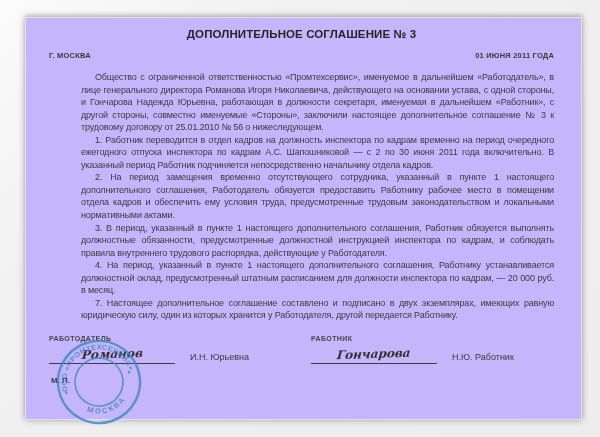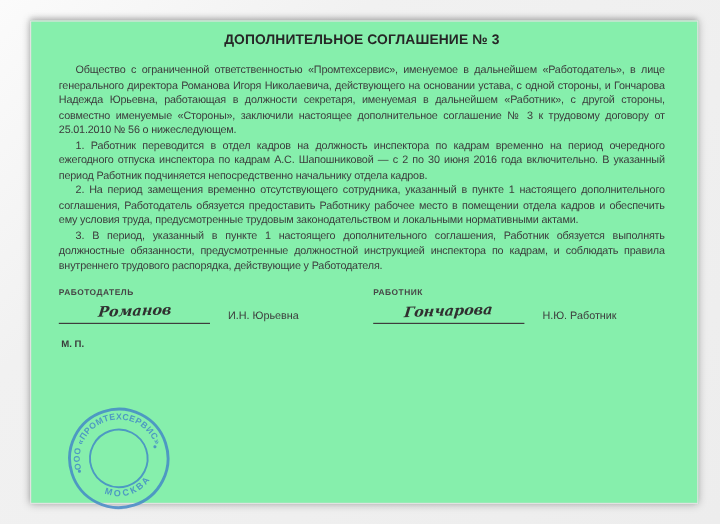--- a/index.html
+++ b/index.html
@@ -6,21 +6,21 @@
     margin: 0; padding: 0;
     width: 600px; height: 437px;
     overflow: hidden;
     background: linear-gradient(135deg, #fbfbfb 0%, #f1f1f1 30%, #ededed 100%);
     font-family: "Liberation Sans", sans-serif;
   }
   .page {
     position: absolute;
     left: 25px; top: 17px;
     width: 557px; height: 403px;
-    background: #86efac;
+    background: #c4b5fd;
     border: 1px solid #e2e2e2;
     box-shadow: 0 0 7px rgba(0,0,0,0.30), 0 -2px 4px rgba(0,0,0,0.12);
     box-sizing: border-box;
   }
   .content {
     position: absolute;
     left: 23px; right: 27px; top: 0;
   }
   .doc-title {
     text-align: center;
@@ -40,20 +40,21 @@
     color: #3a3a3a;
     letter-spacing: 0.2px;
   }
   .body-text {
     margin-top: 11px;
     font-size: 9px;
     line-height: 12.55px;
     text-align: justify;
     color: #3c3c3c;
     letter-spacing: -0.15px;
+    margin-left: 32px;
   }
   .body-text p { margin: 0; text-indent: 14px; }
   .sig-row {
     display: flex;
     margin-top: 13px;
     color: #333;
   }
   .sig-col-employer { width: 262px; flex: 0 0 262px; }
   .sig-col-employee { flex: 1; }
   .sig-label {
@@ -97,26 +98,32 @@
 </head>
 <body>
 
 <div class="page">
   <div class="content">
 
     <div class="doc-title">
       <div>ДОПОЛНИТЕЛЬНОЕ СОГЛАШЕНИЕ № 3</div>
     </div>
 
+    <div class="meta-row">
+      <span>Г. МОСКВА</span>
+      <span>01 ИЮНЯ 2011 ГОДА</span>
+    </div>
 
     <div class="body-text">
       <p>Общество с ограниченной ответственностью «Промтехсервис», именуемое в дальнейшем «Работодатель», в лице генерального директора Романова Игоря Николаевича, действующего на основании устава, с одной стороны, и Гончарова Надежда Юрьевна, работающая в должности секретаря, именуемая в дальнейшем «Работник», с другой стороны, совместно именуемые «Стороны», заключили настоящее дополнительное соглашение № 3 к трудовому договору от 25.01.2010 № 56 о нижеследующем.</p>
-      <p>1. Работник переводится в отдел кадров на должность инспектора по кадрам временно на период очередного ежегодного отпуска инспектора по кадрам А.С. Шапошниковой — с 2 по 30 июня 2016 года включительно. В указанный период Работник подчиняется непосредственно начальнику отдела кадров.</p>
+      <p>1. Работник переводится в отдел кадров на должность инспектора по кадрам временно на период очередного ежегодного отпуска инспектора по кадрам А.С. Шапошниковой — с 2 по 30 июня 2011 года включительно. В указанный период Работник подчиняется непосредственно начальнику отдела кадров.</p>
       <p>2. На период замещения временно отсутствующего сотрудника, указанный в пункте 1 настоящего дополнительного соглашения, Работодатель обязуется предоставить Работнику рабочее место в помещении отдела кадров и обеспечить ему условия труда, предусмотренные трудовым законодательством и локальными нормативными актами.</p>
       <p>3. В период, указанный в пункте 1 настоящего дополнительного соглашения, Работник обязуется выполнять должностные обязанности, предусмотренные должностной инструкцией инспектора по кадрам, и соблюдать правила внутреннего трудового распорядка, действующие у Работодателя.</p>
+      <p>4. На период, указанный в пункте 1 настоящего дополнительного соглашения, Работнику устанавливается должностной оклад, предусмотренный штатным расписанием для должности инспектора по кадрам, — 20 000 руб. в месяц.</p>
+      <p>7. Настоящее дополнительное соглашение составлено и подписано в двух экземплярах, имеющих равную юридическую силу, один из которых хранится у Работодателя, другой передается Работнику.</p>
     </div>
 
     <div class="sig-row">
 
       <div class="sig-col-employer">
         <div class="sig-label">РАБОТОДАТЕЛЬ</div>
         <div class="sig-line-wrap">
           <span class="sig-line"><span class="sig-script">Романов</span></span>
           <span class="sig-name">И.Н. Юрьевна</span>
         </div>

